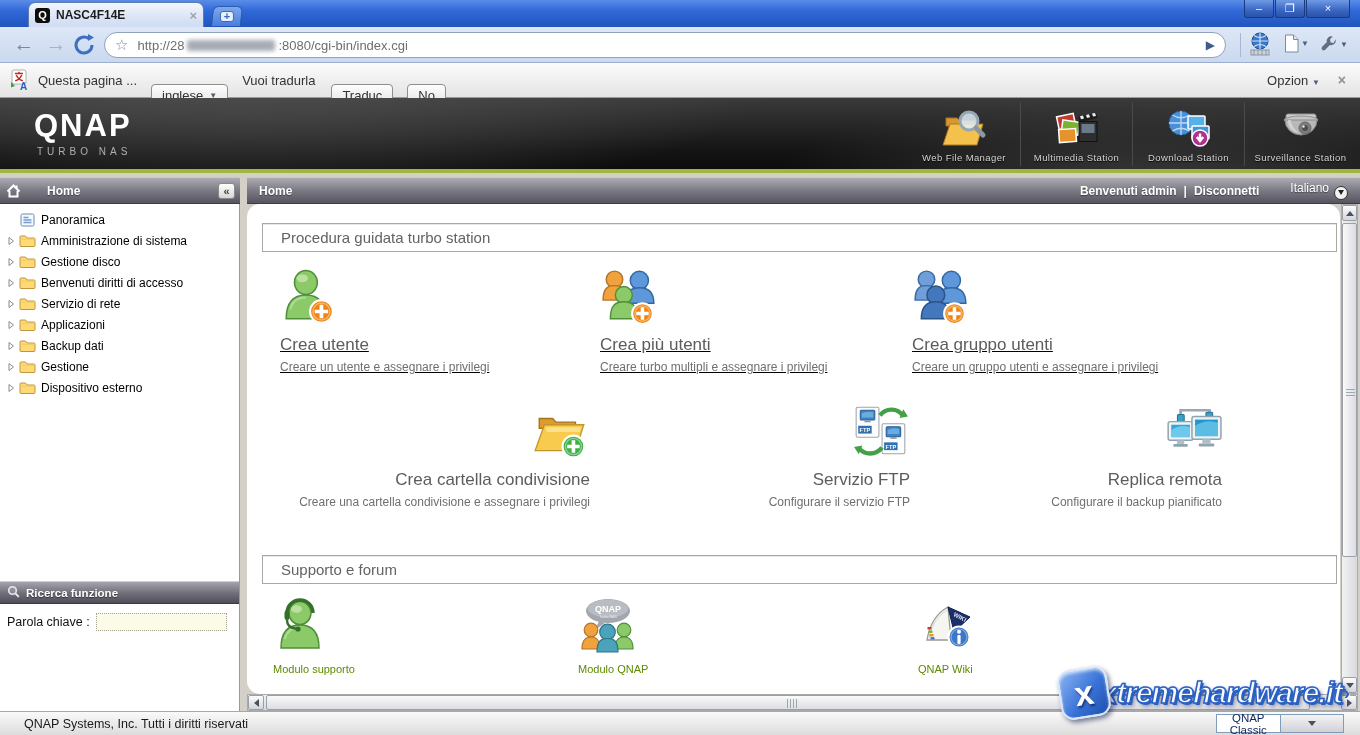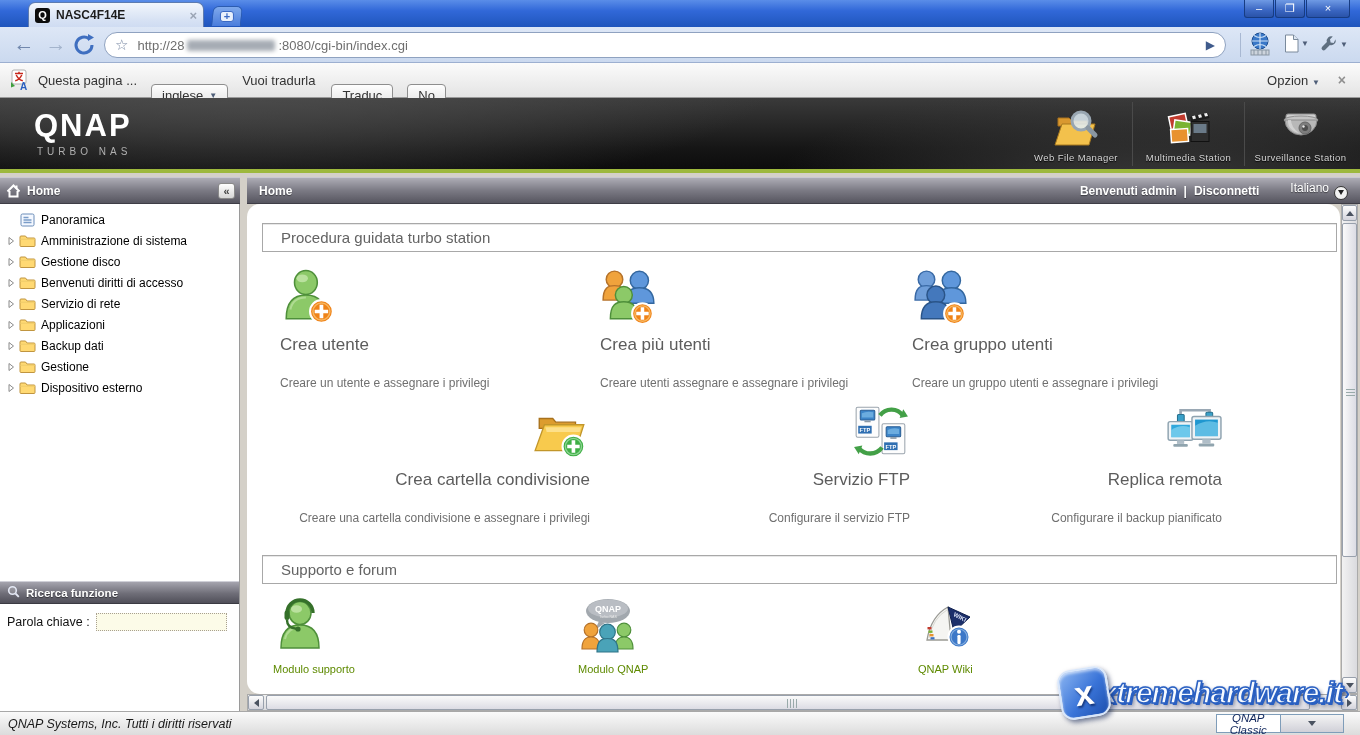--- a/index.html
+++ b/index.html
@@ -74,21 +74,21 @@
     padding-bottom:3px; border-left:1px solid #4a4a4a; }
   .app:first-child { border-left:none; }
   .app-icon { height:42px; display:flex; align-items:flex-end; justify-content:center; }
   .app-label { font-size:9.5px; color:#d6d6d6; letter-spacing:.4px; margin-top:3px;
     text-shadow:0 1px 1px #000; white-space:nowrap; }
 
   
   .phead { top:177px; height:27px; background:linear-gradient(#adacb5,#7b7a84 50%,#56555f);
     border-top:1px solid #c9c8d0; border-bottom:1px solid #3e3d46;
     display:flex; align-items:center; color:#fff; font-size:12px; font-weight:bold;
-    text-shadow:0 1px 1px rgba(0,0,0,.45); }
+    text-shadow:0 1px 1px rgba(0,0,0,.45);gap:20px; }
   .phead-left { left:0; width:240px; padding:0 5px 0 6px; }
   .phead-right { left:247px; width:1113px; padding:0 12px; }
   .collapse-btn { margin-left:auto; width:17px; height:16px; background:linear-gradient(#fefefe,#d6d6d6);
     border:1px solid #8a8a8a; border-radius:3px; color:#444; font-size:11px; font-weight:bold;
     text-align:center; line-height:14px; text-shadow:none; }
   .welcome-box { margin-left:auto; display:flex; align-items:center; gap:7px; }
   .lang { font-weight:normal; margin-left:24px; }
   .lang-circle { width:14px; height:14px; border-radius:50%; background:#f2f2f2; border:1px solid #333;
     display:inline-flex; align-items:center; justify-content:center; margin-left:5px; vertical-align:-3px; }
   .lang-circle i { width:0; height:0; border-left:3.5px solid transparent; border-right:3.5px solid transparent;
@@ -110,25 +110,25 @@
   .kw-input { position:absolute; left:96px; top:8px; width:131px; height:18px; background:#fcfbe8;
     border:1px dotted #a8a090; font-size:12px; padding:0 3px; outline:none; }
 
   
   .main { left:247px; top:204px; width:1093px; height:490px; background:#fff; overflow:hidden;border-radius:13px; }
   .sec-box { position:absolute; left:15px; width:1075px; height:29px; border:1px solid #a8a8a8;
     box-shadow:inset 0 1px 0 #e8e8e8; display:flex; align-items:center; padding-left:18px;
     font-size:15px; color:#636363; }
   .wiz { position:absolute; width:310px; }
   .wiz-title { font-size:17px; color:#5c5c5c; margin-top:5px; }
-  .wiz-desc { font-size:12px; color:#6f6f6f; margin-top:21px; }
+  .wiz-desc { font-size:12px; color:#6f6f6f; margin-top:5px; }
   .sup { position:absolute; width:260px; }
   .sup-label { font-size:11px; color:#5e8a00; margin-top:5px; }
   .c0 { left:33px; } .c1 { left:353px; } .c2 { left:665px; }
-  .r0 { top:64px; } .r1 { top:199px;text-align:right; }
+  .r0 { top:64px;text-decoration:underline; } .r1 { top:199px;text-align:right; }
   .s0 { left:26px; } .s1 { left:331px; } .s2 { left:671px; }
   .srow { top:392px; }
 
   
   .vscroll { left:1341px; top:204px; width:17px; height:490px;
     background:linear-gradient(to right,#f2f2f2,#dadade); border:1px solid #aaa; }
   .sbtn { position:absolute; left:0; width:15px; height:16px;
     background:linear-gradient(#fdfdfd,#d4d4dc); border:1px solid #98a0ac; border-radius:2px;
     display:flex; align-items:center; justify-content:center; }
   .tri-up { width:0;height:0;border-left:4px solid transparent;border-right:4px solid transparent;border-bottom:5px solid #4a5260; }
@@ -145,21 +145,21 @@
     background:linear-gradient(#fdfdfd,#d4d4dc); border:1px solid #98a0ac; border-radius:2px;
     display:flex; align-items:center; justify-content:center; }
   .hthumb { position:absolute; left:18px; top:0; width:1044px; height:15px;
     background:linear-gradient(#fafafa,#dcdce4); border:1px solid #98a0ac; border-radius:2px; }
   .hgrip { position:absolute; left:520px; top:3px; width:10px; height:9px;
     background:repeating-linear-gradient(to right,#9aa 0 1px, transparent 1px 3px); }
 
   
   .footer { left:0; top:711px; width:1360px; height:24px;
     background:linear-gradient(#fafafa,#dcdcdc); border-top:1px solid #a8a8a8;
-    display:flex; align-items:center; font-size:12.5px; color:#1a1a1a; padding:0 16px 0 8px;font-style:italic; }
+    display:flex; align-items:center; font-size:12.5px; color:#1a1a1a; padding:0 16px 0 24px; }
   .theme-select { margin-left:auto; width:128px; height:19px; background:#fff;
     border:1px solid #7f9db9; display:flex; align-items:center; }
   .theme-select span { flex:1; font-size:11.5px; color:#10265c; text-align:center; }
   .sel-btn { width:17px; height:17px; background:linear-gradient(#f4f4f4,#d0d0d8);
     border-left:1px solid #7f9db9; display:flex; align-items:center; justify-content:center; }
 
   
   .watermark { right:10px; top:668px; display:flex; align-items:center; z-index:50; }
   .wm-badge { width:50px; height:50px; border-radius:13px; transform:rotate(-9deg);
     background:linear-gradient(135deg,#8cb6f2,#3a74d8 55%,#1c4fae);
@@ -286,20 +286,33 @@
             <path d="M26 7.2 l3-.7 1 3 -3 .7 z M32 5.9 l3-.7 1 3 -3 .7 z M38 4.6 l3-.7 1 3 -3 .7 z" fill="#eee"></path>
             <rect x="25" y="12.5" width="18" height="20" fill="#2e2e2e" stroke="#111"></rect>
             <rect x="27.5" y="15" width="13" height="9" fill="#6a7a88"></rect>
           </svg>
       </span>
       <span class="app-label">Multimedia Station</span>
     </div>
     <div class="app">
       <span class="app-icon">
         <svg width="46" height="40" viewBox="0 0 46 40">
+            <circle cx="15" cy="14" r="12" fill="#4a90d9" stroke="#2a5f9e"></circle>
+            <path d="M3 14 h24 M15 2 v24 M6.5 6 q8.5 5.5 17 0 M6.5 22 q8.5 -5.5 17 0" stroke="#bcd9f4" fill="none" stroke-width="1.3"></path>
+            <rect x="22" y="7" width="17" height="13" rx="1" fill="#58b0e8" stroke="#fff" stroke-width="1.5"></rect>
+            <rect x="26" y="17" width="17" height="13" rx="1" fill="#3f97d8" stroke="#fff" stroke-width="1.5"></rect>
+            <circle cx="34" cy="29" r="8" fill="#b0308f" stroke="#fff" stroke-width="1.5"></circle>
+            <path d="M34 24.5 v6 M30.8 28 l3.2 4 3.2 -4" stroke="#fff" stroke-width="2.4" fill="none"></path>
+          </svg>
+      </span>
+      <span class="app-label">Download Station</span>
+    </div>
+    <div class="app">
+      <span class="app-icon">
+        <svg width="46" height="40" viewBox="0 0 46 40">
             <rect x="8" y="5" width="30" height="6" rx="2" fill="#cfcfcf" stroke="#8f8f8f"></rect>
             <ellipse cx="23" cy="11" rx="17" ry="4" fill="#c4c4c4" stroke="#909090"></ellipse>
             <path d="M7 11 a16 15 0 0 0 32 0 z" fill="#b8b8b8" stroke="#8a8a8a"></path>
             <path d="M10 11 a13 12 0 0 0 11 13 q-8 -6 -8 -13 z" fill="#d8d8d8" opacity=".8"></path>
             <circle cx="27" cy="19" r="6" fill="#7d7d7d" stroke="#666"></circle>
             <circle cx="27" cy="19" r="3" fill="#4e4e4e"></circle>
             <circle cx="25.5" cy="17.5" r="1.2" fill="#e8e8e8"></circle>
           </svg>
       </span>
       <span class="app-label">Surveillance Station</span>
@@ -498,21 +511,21 @@
           <circle cx="38" cy="12" r="8.8" fill="#5f97db" stroke="#33679f" stroke-width="1.4"></circle>
           <path d="M25 34 C25 21 31 19 38 19 C45 19 52 22 52 34 Z" fill="#5f97db" stroke="#33679f" stroke-width="1.4"></path>
           <circle cx="23" cy="26" r="8.2" fill="#8cc968" stroke="#4e8f3a" stroke-width="1.4"></circle>
           <path d="M10 49 C10 35 16 32.5 23 32.5 C30 32.5 36 35 36 49 Z" fill="#8cc968" stroke="#4e8f3a" stroke-width="1.4"></path>
           <circle cx="41" cy="44" r="10" fill="#ef8318" stroke="#fff" stroke-width="2"></circle>
           <circle cx="41" cy="44" r="7.4" fill="none" stroke="#f8b65e" stroke-width="1.3"></circle>
           <path d="M41 38 v12 M35 44 h12" stroke="#fff" stroke-width="3.4"></path>
         </svg>
     </div>
     <div class="wiz-title">Crea più utenti</div>
-    <div class="wiz-desc">Creare utenti assegnare e assegnare i privilegi</div>
+    <div class="wiz-desc">Creare turbo multipli e assegnare i privilegi</div>
   </div>
 
   <div class="wiz c2 r0">
     <div>
       <svg width="58" height="58" viewBox="0 0 56 56">
           <circle cx="14" cy="11" r="8" fill="#6f9ed9" stroke="#3a6aa6" stroke-width="1.4"></circle>
           <path d="M3 31 C3 19 8 17 14 17 C20 17 25 19 25 31 Z" fill="#6f9ed9" stroke="#3a6aa6" stroke-width="1.4"></path>
           <circle cx="38" cy="12" r="8.8" fill="#5f97db" stroke="#33679f" stroke-width="1.4"></circle>
           <path d="M25 34 C25 21 31 19 38 19 C45 19 52 22 52 34 Z" fill="#5f97db" stroke="#33679f" stroke-width="1.4"></path>
           <circle cx="23" cy="26" r="8.6" fill="#4478bc" stroke="#2a5488" stroke-width="1.4"></circle>

